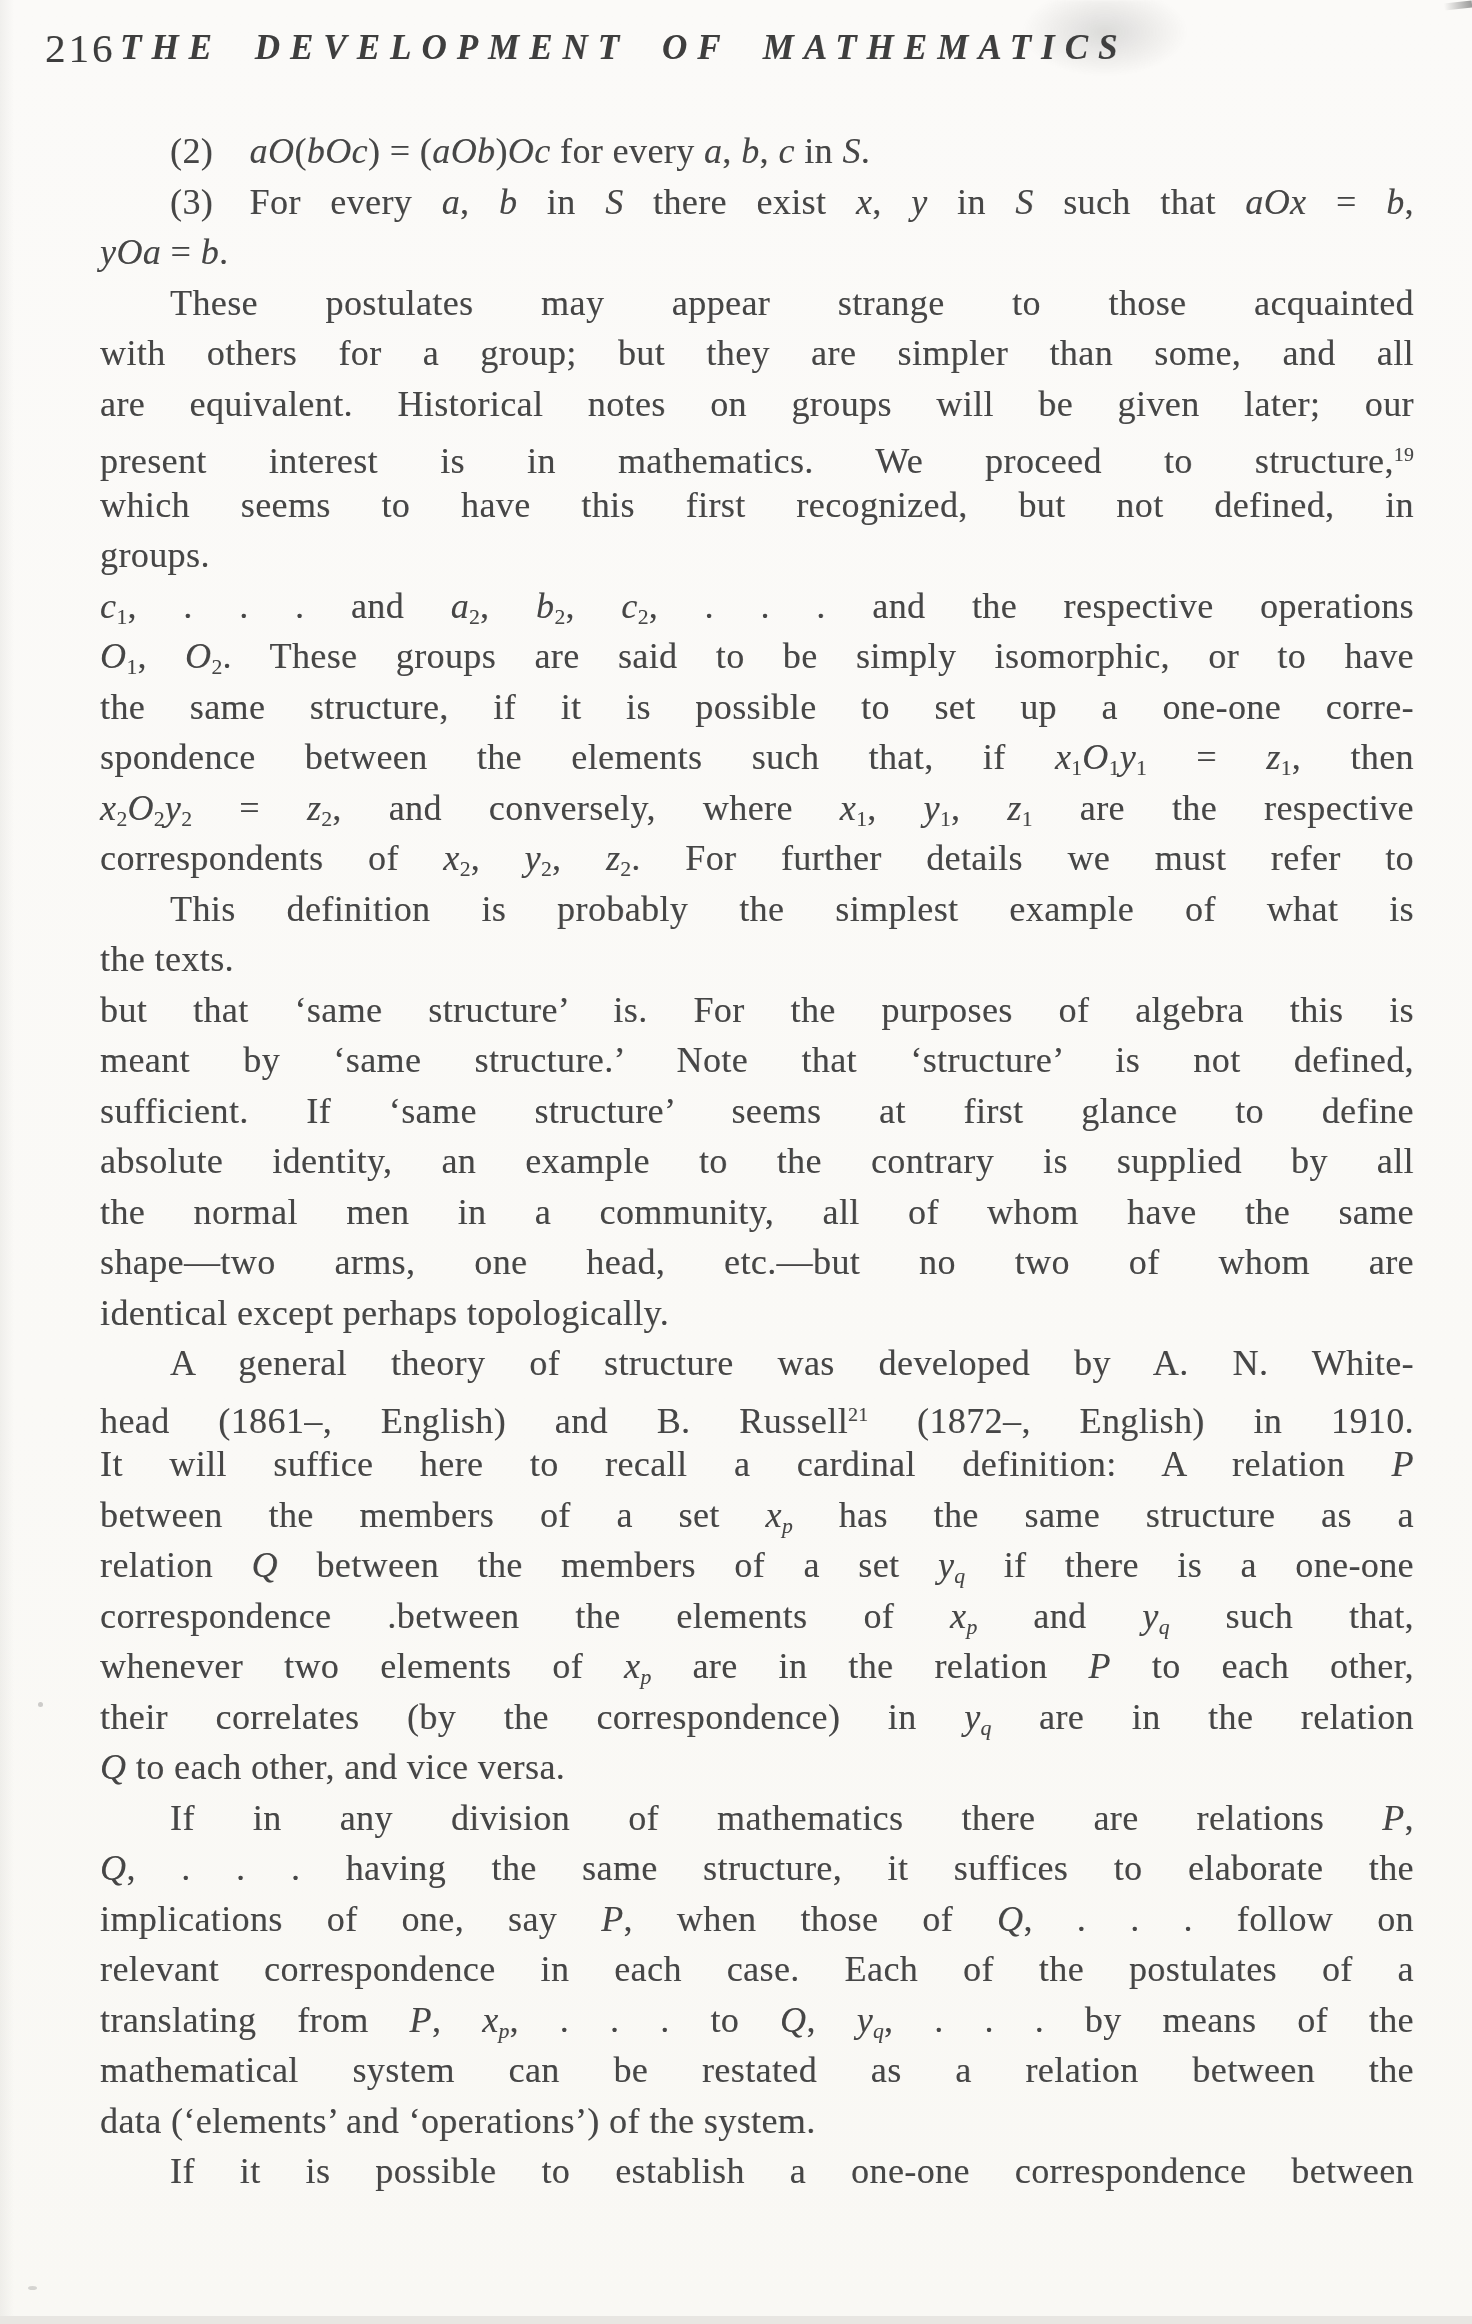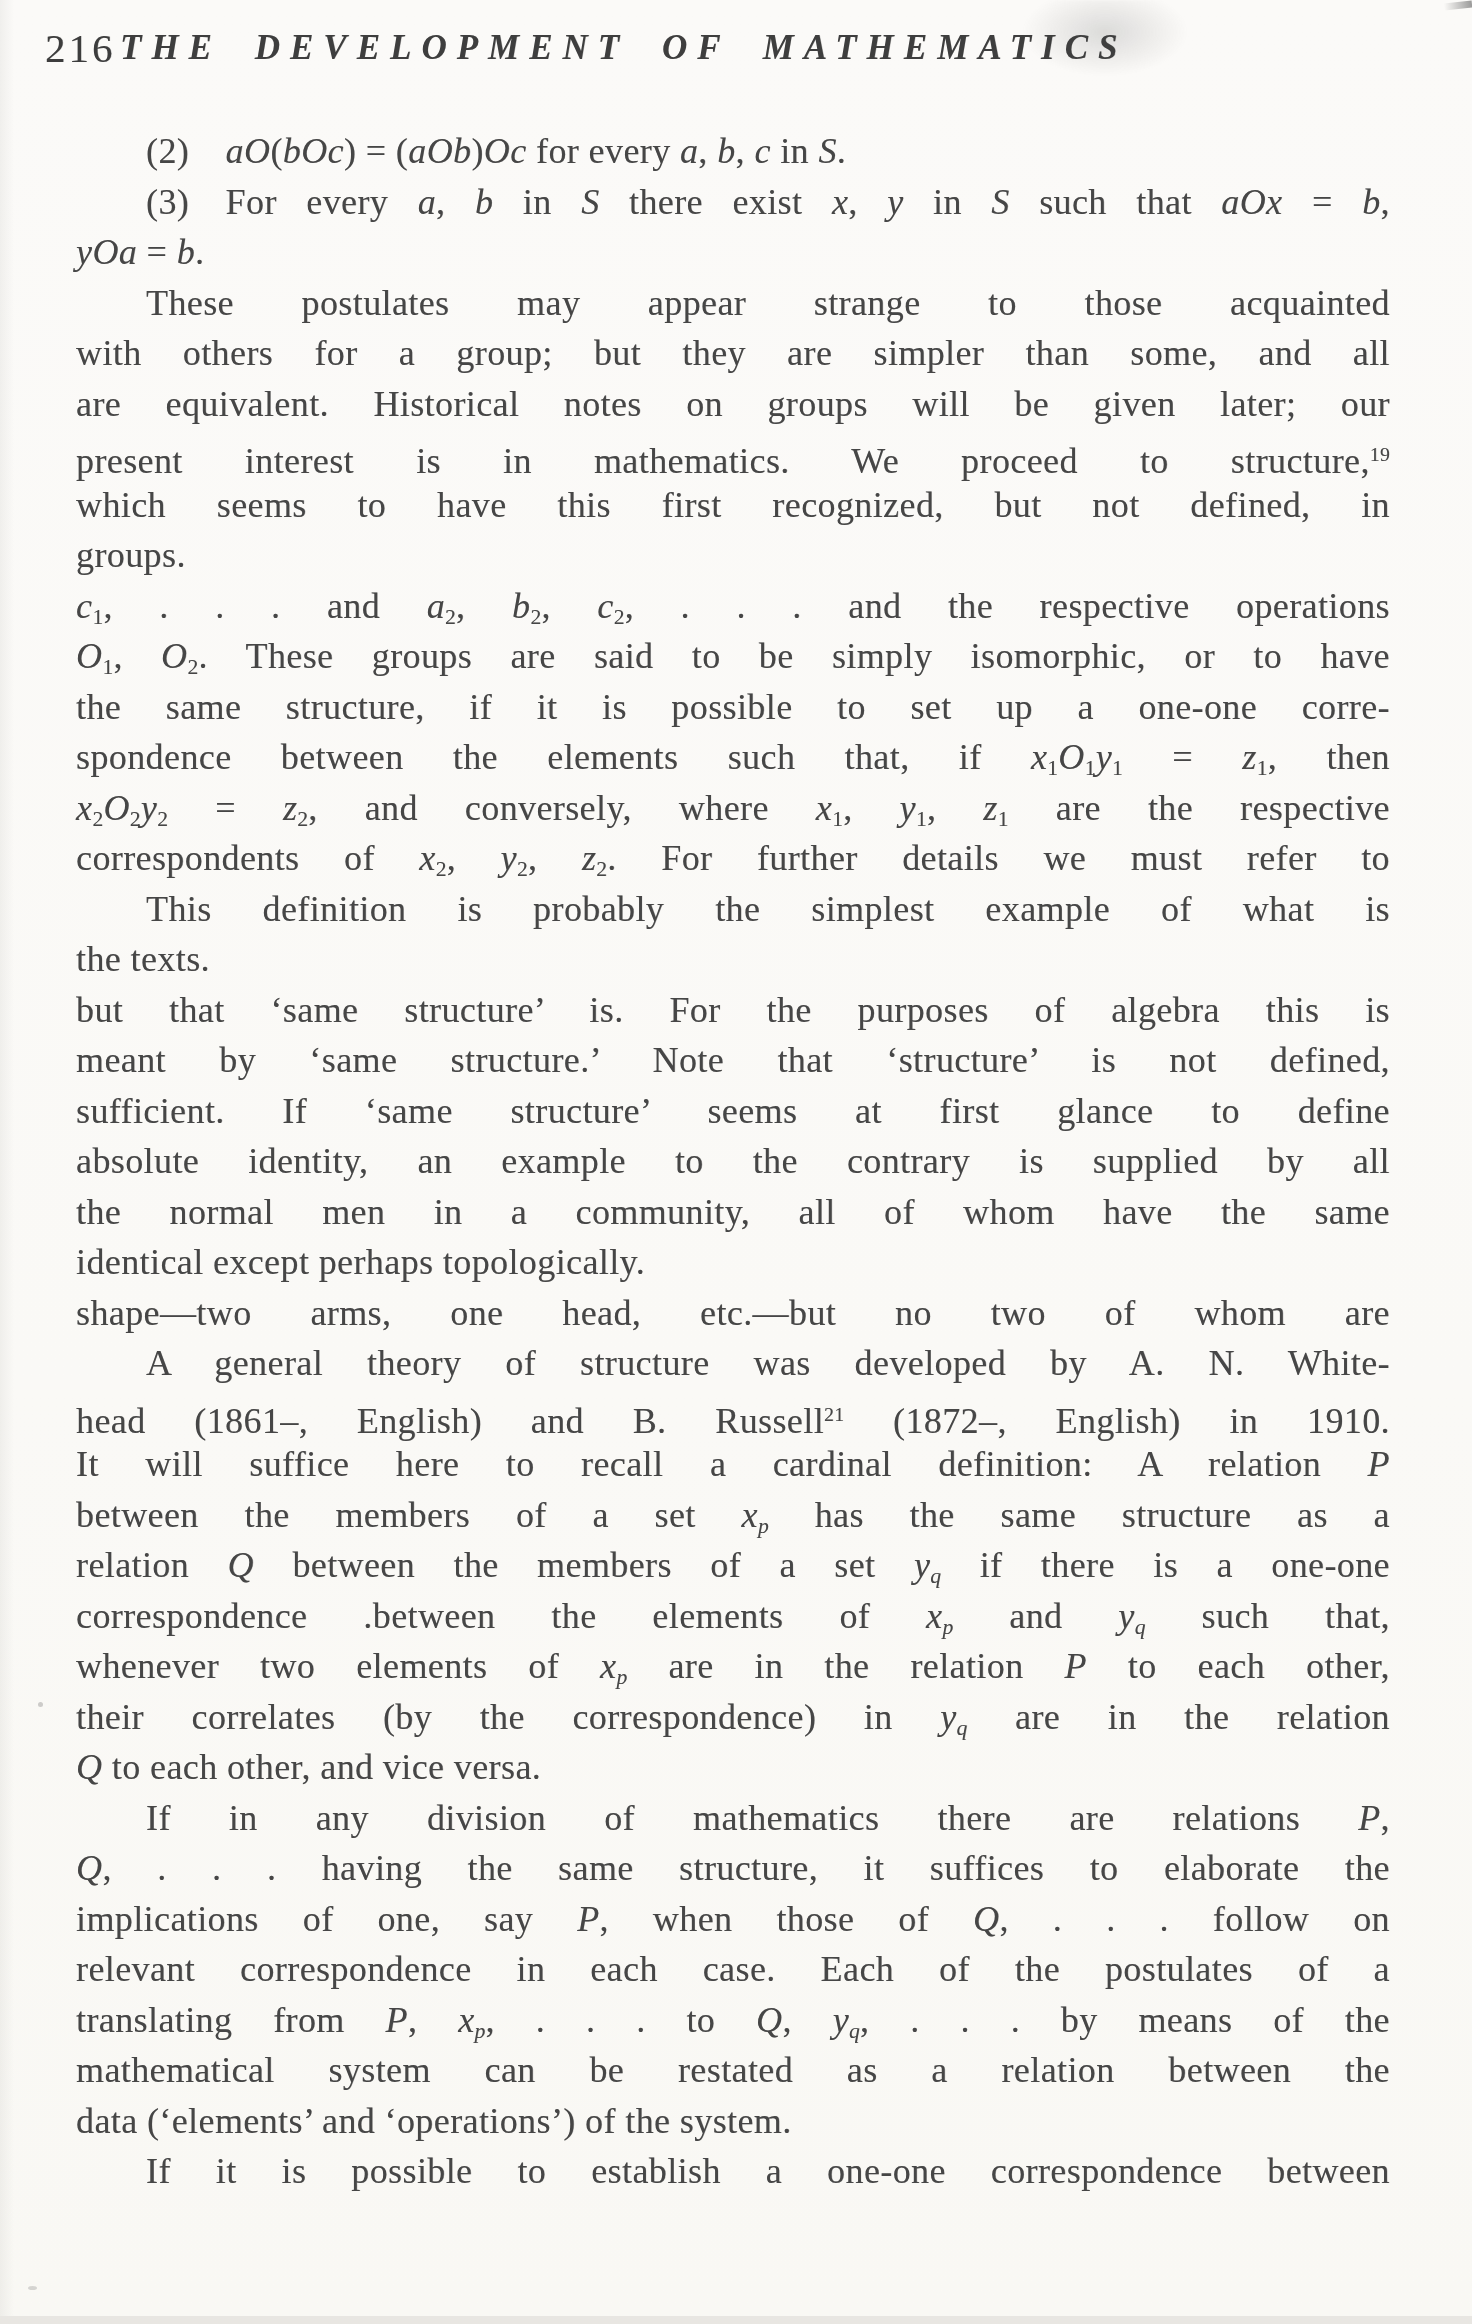--- a/index.html
+++ b/index.html
@@ -37,21 +37,21 @@
     font-size: 35px;
     letter-spacing: 10px;
     word-spacing: 14px;
     white-space: nowrap;
     color: #3e3e3e;
     text-shadow: 0.4px 0.4px 0.6px rgba(60,60,60,0.3);
   }
   
   .text-block {
     position: absolute;
-    left: 76px;
+    left: 100px;
     top: 126px;
     width: 1314px;
   }
   .line {
     font-size: 36px;
     line-height: 50.5px;
     height: 50.5px;
     letter-spacing: 0.4px;
     white-space: normal;
     text-shadow: 0.35px 0.35px 0.55px rgba(60,60,60,0.35);
@@ -141,22 +141,22 @@
       <div class="line just"><span>spondence between the elements such that, if </span><span class="it">x</span><span class="sb">1</span><span class="it">O</span><span class="sb">1</span><span class="it">y</span><span class="sb">1</span><span> = </span><span class="it">z</span><span class="sb">1</span><span>, then</span></div>
       <div class="line just"><span class="it">x</span><span class="sb">2</span><span class="it">O</span><span class="sb">2</span><span class="it">y</span><span class="sb">2</span><span> = </span><span class="it">z</span><span class="sb">2</span><span>, and conversely, where </span><span class="it">x</span><span class="sb">1</span><span>, </span><span class="it">y</span><span class="sb">1</span><span>, </span><span class="it">z</span><span class="sb">1</span><span> are the respective</span></div>
       <div class="line just"><span>correspondents of </span><span class="it">x</span><span class="sb">2</span><span>, </span><span class="it">y</span><span class="sb">2</span><span>, </span><span class="it">z</span><span class="sb">2</span><span>. For further details we must refer to</span></div>
       <div class="line just ind"><span>This definition is probably the simplest example of what is</span></div>
       <div class="line"><span>the texts.</span></div>
       <div class="line just"><span>but that ‘same structure’ is. For the purposes of algebra this is</span></div>
       <div class="line just"><span>meant by ‘same structure.’ Note that ‘structure’ is not defined,</span></div>
       <div class="line just"><span>sufficient. If ‘same structure’ seems at first glance to define</span></div>
       <div class="line just"><span>absolute identity, an example to the contrary is supplied by all</span></div>
       <div class="line just"><span>the normal men in a community, all of whom have the same</span></div>
+      <div class="line just"><span>shape—two arms, one head, etc.—but no two of whom are</span></div>
       <div class="line"><span>identical except perhaps topologically.</span></div>
-      <div class="line just"><span>shape—two arms, one head, etc.—but no two of whom are</span></div>
       <div class="line just ind"><span>A general theory of structure was developed by A. N. White-</span></div>
       <div class="line just"><span>head (1861–, English) and B. Russell</span><span class="sp">21</span><span> (1872–, English) in 1910.</span></div>
       <div class="line just"><span>It will suffice here to recall a cardinal definition: A relation </span><span class="it">P</span></div>
       <div class="line just"><span>between the members of a set </span><span class="it">x</span><span class="it sb">p</span><span> has the same structure as a</span></div>
       <div class="line just"><span>relation </span><span class="it">Q</span><span> between the members of a set </span><span class="it">y</span><span class="it sb">q</span><span> if there is a one-one</span></div>
       <div class="line just"><span>correspondence .between the elements of </span><span class="it">x</span><span class="it sb">p</span><span> and </span><span class="it">y</span><span class="it sb">q</span><span> such that,</span></div>
       <div class="line just"><span>whenever two elements of </span><span class="it">x</span><span class="it sb">p</span><span> are in the relation </span><span class="it">P</span><span> to each other,</span></div>
       <div class="line just"><span>their correlates (by the correspondence) in </span><span class="it">y</span><span class="it sb">q</span><span> are in the relation</span></div>
       <div class="line"><span class="it">Q</span><span> to each other, and vice versa.</span></div>
       <div class="line just ind"><span>If in any division of mathematics there are relations </span><span class="it">P</span><span>,</span></div>

